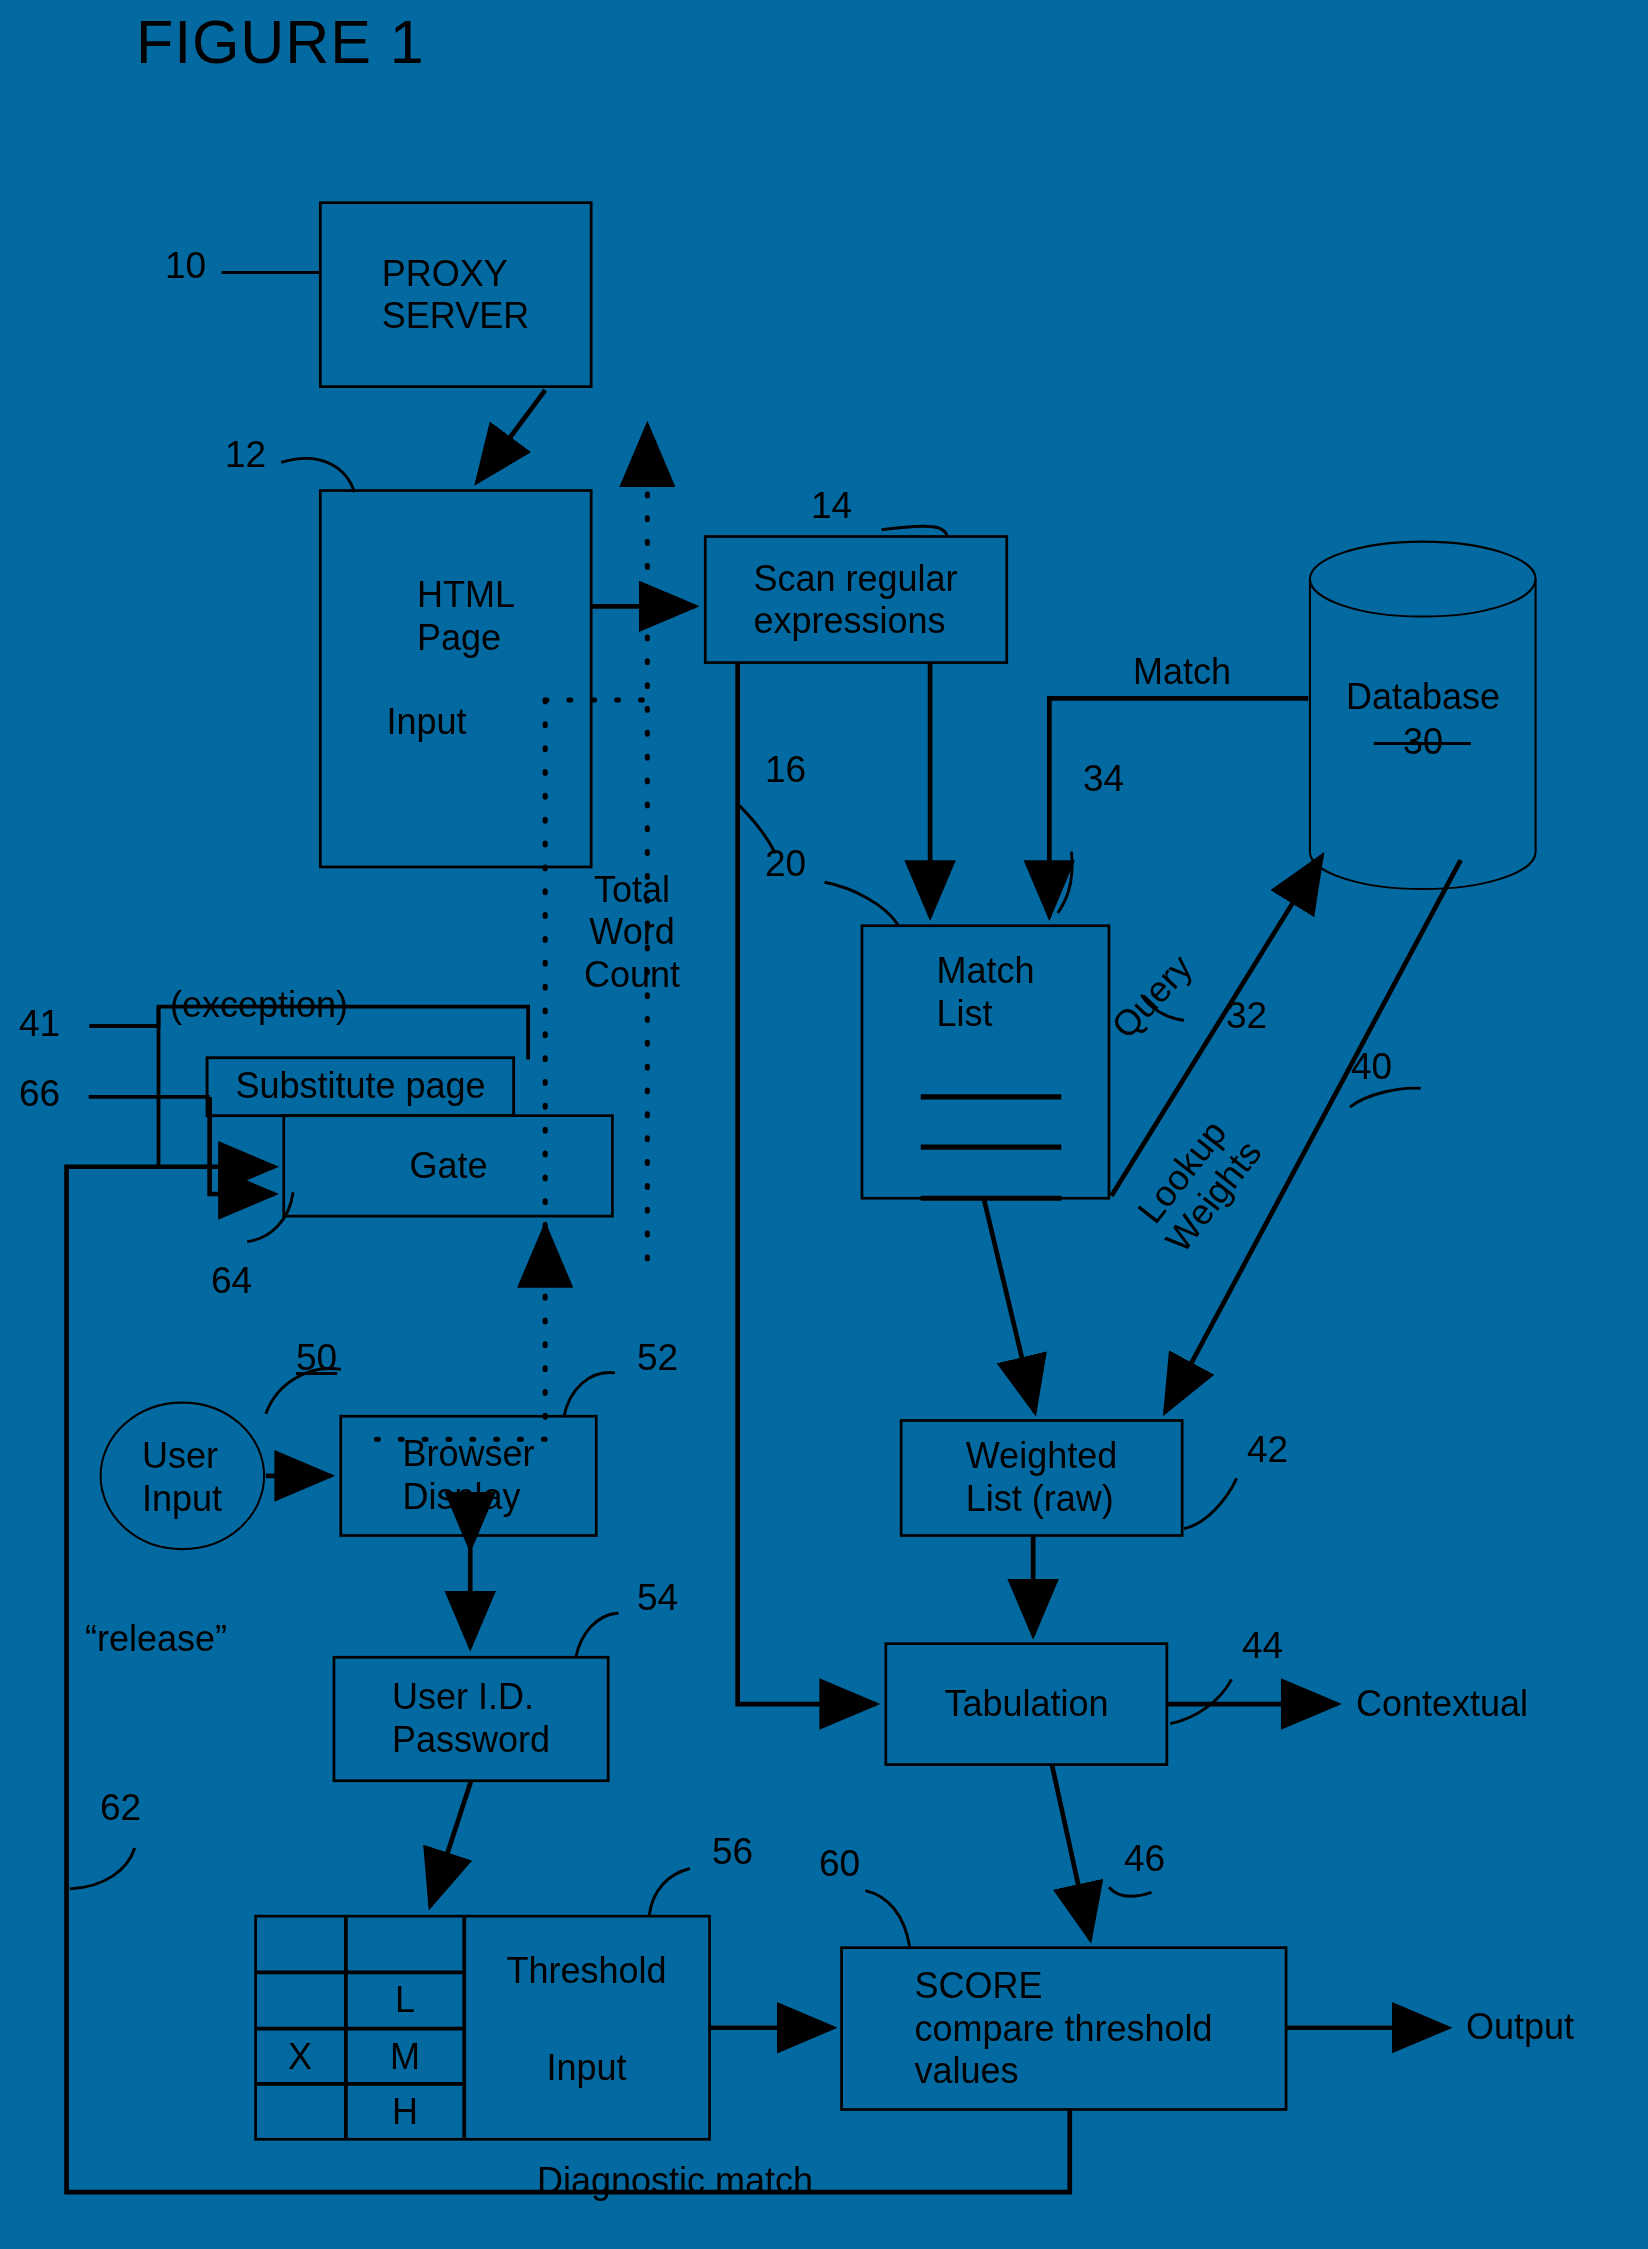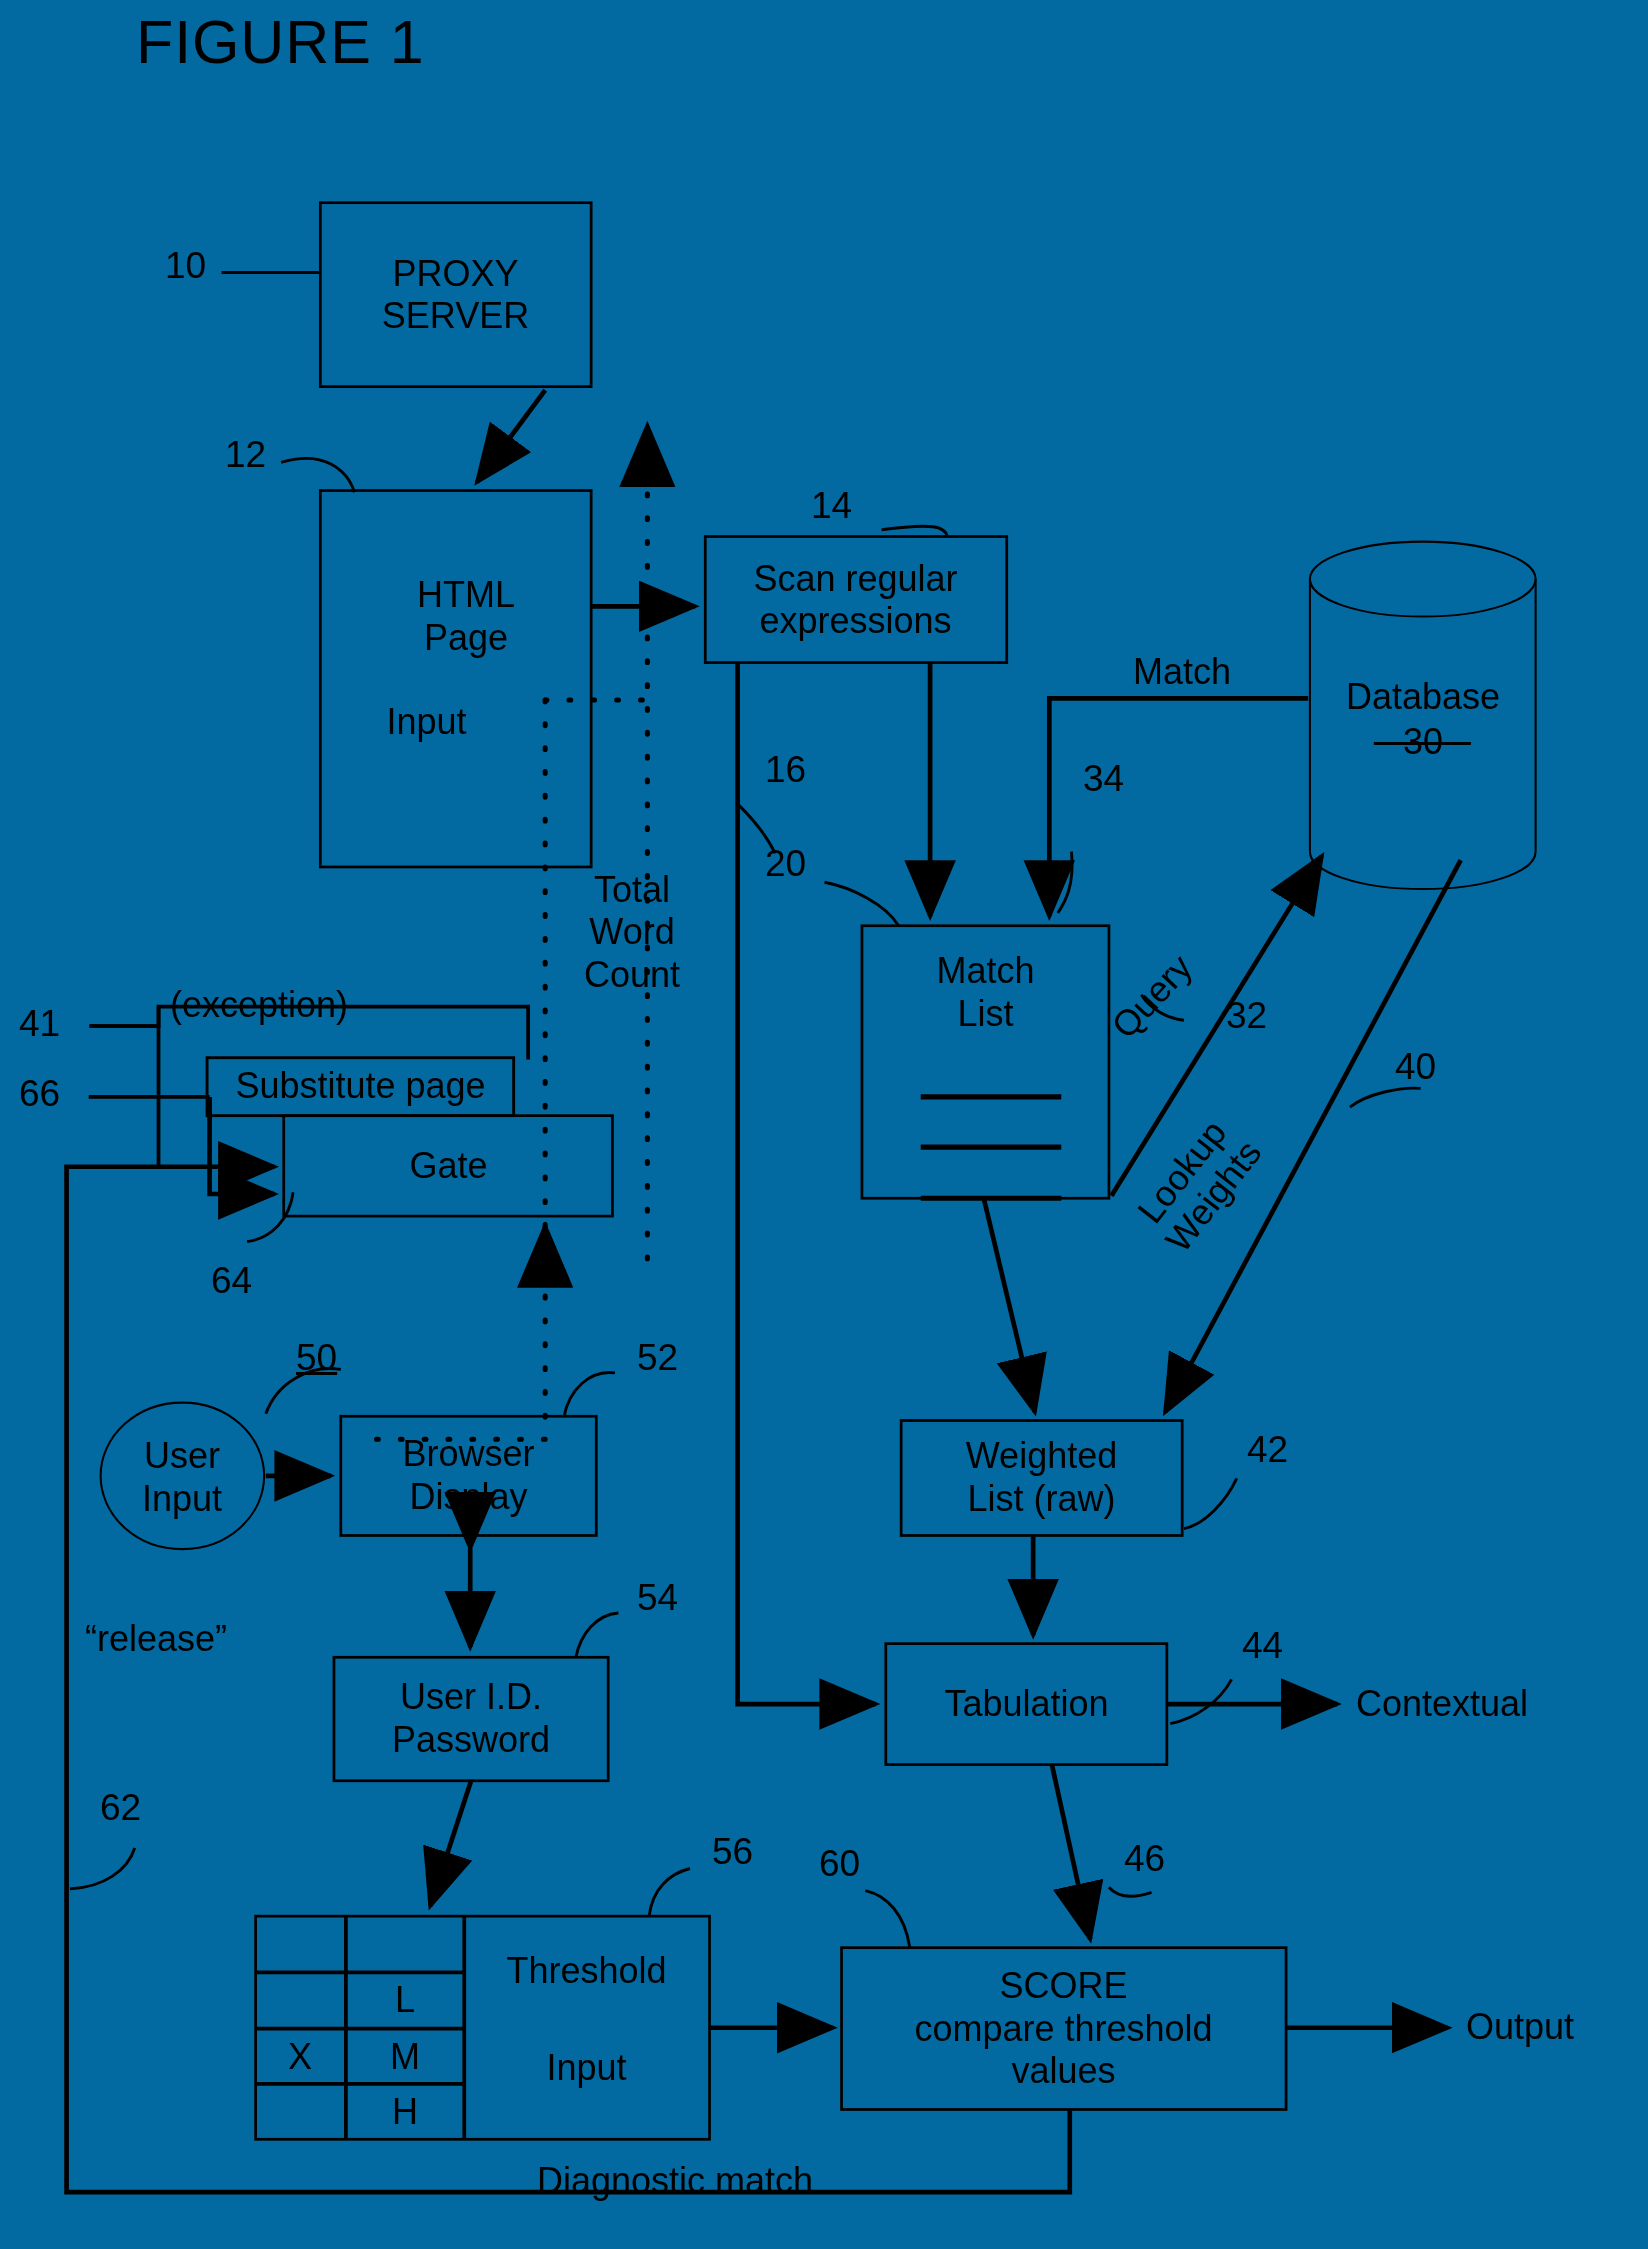--- a/index.html
+++ b/index.html
@@ -33,21 +33,21 @@
     width: 1649px;
     height: 2250px;
     pointer-events: none;
   }
   .node-text {
     position: absolute;
     display: flex;
     flex-direction: column;
     align-items: center;
     justify-content: center;
-    text-align: center;
+    text-align: left;
     font-size: 36px;
     line-height: 1.18;
     white-space: pre-line;
   }
   .ref {
     position: absolute;
     font-size: 37px;
     white-space: nowrap;
   }
   .edge-label {
@@ -255,21 +255,21 @@
   <div class="node-text" style="left:1310px; top:720px; width:226px; height:44px;">30</div>
 
   <div class="edge-label" style="left:1133px; top:651px;">Match</div>
   <div class="ref" style="left:1083px; top:758px;">34</div>
 
   <div class="rot-query" style="left:1134px; top:1005px;">Query</div>
   <div class="ref" style="left:1226px; top:995px;">32</div>
 
   <div class="rot-lookup" style="left:1189px; top:1180px;">Lookup
 Weights</div>
-  <div class="ref" style="left:1395px; top:1046px;">40</div>
+  <div class="ref" style="left:1351px; top:1046px;">40</div>
 
   <div class="node-text" style="left:901px; top:1420px; width:281px; height:115px;">Weighted
 List (raw)</div>
   <div class="ref" style="left:1247px; top:1429px;">42</div>
 
   <div class="node-text" style="left:886px; top:1644px; width:281px; height:121px;">Tabulation</div>
   <div class="ref" style="left:1242px; top:1625px;">44</div>
   <div class="edge-label" style="left:1356px; top:1683px;">Contextual</div>
 
   <div class="node-text" style="left:841px; top:1948px; width:445px; height:162px;">SCORE

